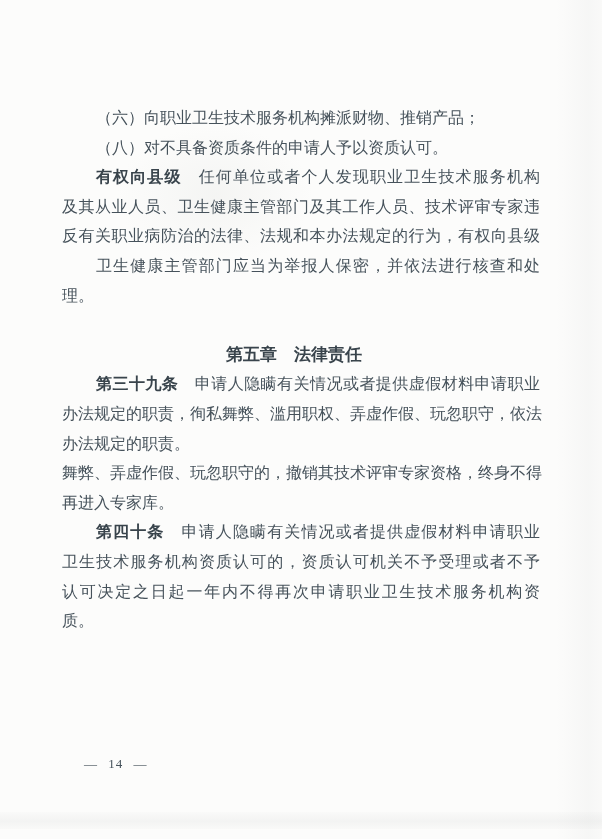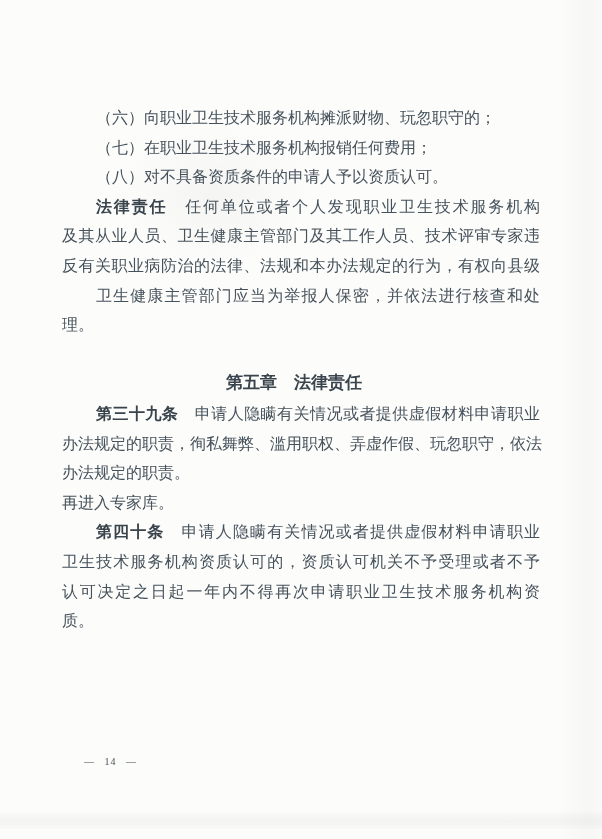--- a/index.html
+++ b/index.html
@@ -36,65 +36,65 @@
   }
   .line {
     height: 29.6px; white-space: nowrap;
     text-align: justify; text-align-last: justify; text-justify: inter-character;
   }
   .line.end { text-align-last: left; }
   .line.indent { padding-left: 34px; }
   .spacer { height: 29.6px; }
   .chapter-heading {
     height: 29.6px; text-align: center; padding-right: 14px;
-    font-family: Liberation Mono, monospace;
+    font-family: Liberation Sans, sans-serif;
     font-weight: 700; font-size: 17px;
     color: var(--ink-bold, #39444c);
   }
   .term {
     font-family: "Liberation Sans", "DejaVu Sans", sans-serif;
     font-weight: 700;
     color: var(--ink-bold, #39444c);
   }
   .page-number {
     position: absolute; left: 84px; top: 756px;
-    font-size: 10px; letter-spacing: 1px; word-spacing: 6px;
+    font-size: 13px; letter-spacing: 1px; word-spacing: 6px;
     color: var(--ink, #46525b);
   }
 </style>
 </head>
 <body>
 
 <div class="page">
 
   <div class="scan-smudge"></div>
   <div class="scan-edge-right"></div>
   <div class="scan-edge-bottom"></div>
 
   <div class="content">
 
-    <div class="line indent end">（六）向职业卫生技术服务机构摊派财物、玩忽职守的；</div>
-    <div class="line indent end">（七）在职业卫生技术服务机构报销任何费用；</div>
+    <div class="line indent end">（六）向职业卫生技术服务机构摊派财物、推销产品；</div>
     <div class="line indent end">（八）对不具备资质条件的申请人予以资质认可。</div>
 
-    <div class="line indent"><span class="term">法律责任</span><span>　任何单位或者个人发现职业卫生技术服务机构</span></div>
+    <div class="line indent"><span class="term">有权向县级</span><span>　任何单位或者个人发现职业卫生技术服务机构</span></div>
     <div class="line">及其从业人员、卫生健康主管部门及其工作人员、技术评审专家违</div>
     <div class="line">反有关职业病防治的法律、法规和本办法规定的行为，有权向县级</div>
 
     <div class="line indent">卫生健康主管部门应当为举报人保密，并依法进行核查和处</div>
     <div class="line end">理。</div>
 
     <div class="spacer"></div>
 
     <div class="chapter-heading">第五章　法律责任</div>
 
     <div class="line indent"><span class="term">第三十九条</span><span>　申请人隐瞒有关情况或者提供虚假材料申请职业</span></div>
     <div class="line">办法规定的职责，徇私舞弊、滥用职权、弄虚作假、玩忽职守，依法</div>
     <div class="line end">办法规定的职责。</div>
 
+    <div class="line">舞弊、弄虚作假、玩忽职守的，撤销其技术评审专家资格，终身不得</div>
     <div class="line end">再进入专家库。</div>
 
     <div class="line indent"><span class="term">第四十条</span><span>　申请人隐瞒有关情况或者提供虚假材料申请职业</span></div>
     <div class="line">卫生技术服务机构资质认可的，资质认可机关不予受理或者不予</div>
     <div class="line">认可决定之日起一年内不得再次申请职业卫生技术服务机构资</div>
     <div class="line end">质。</div>
 
   </div>
 
   <div class="page-number">— 14 —</div>

